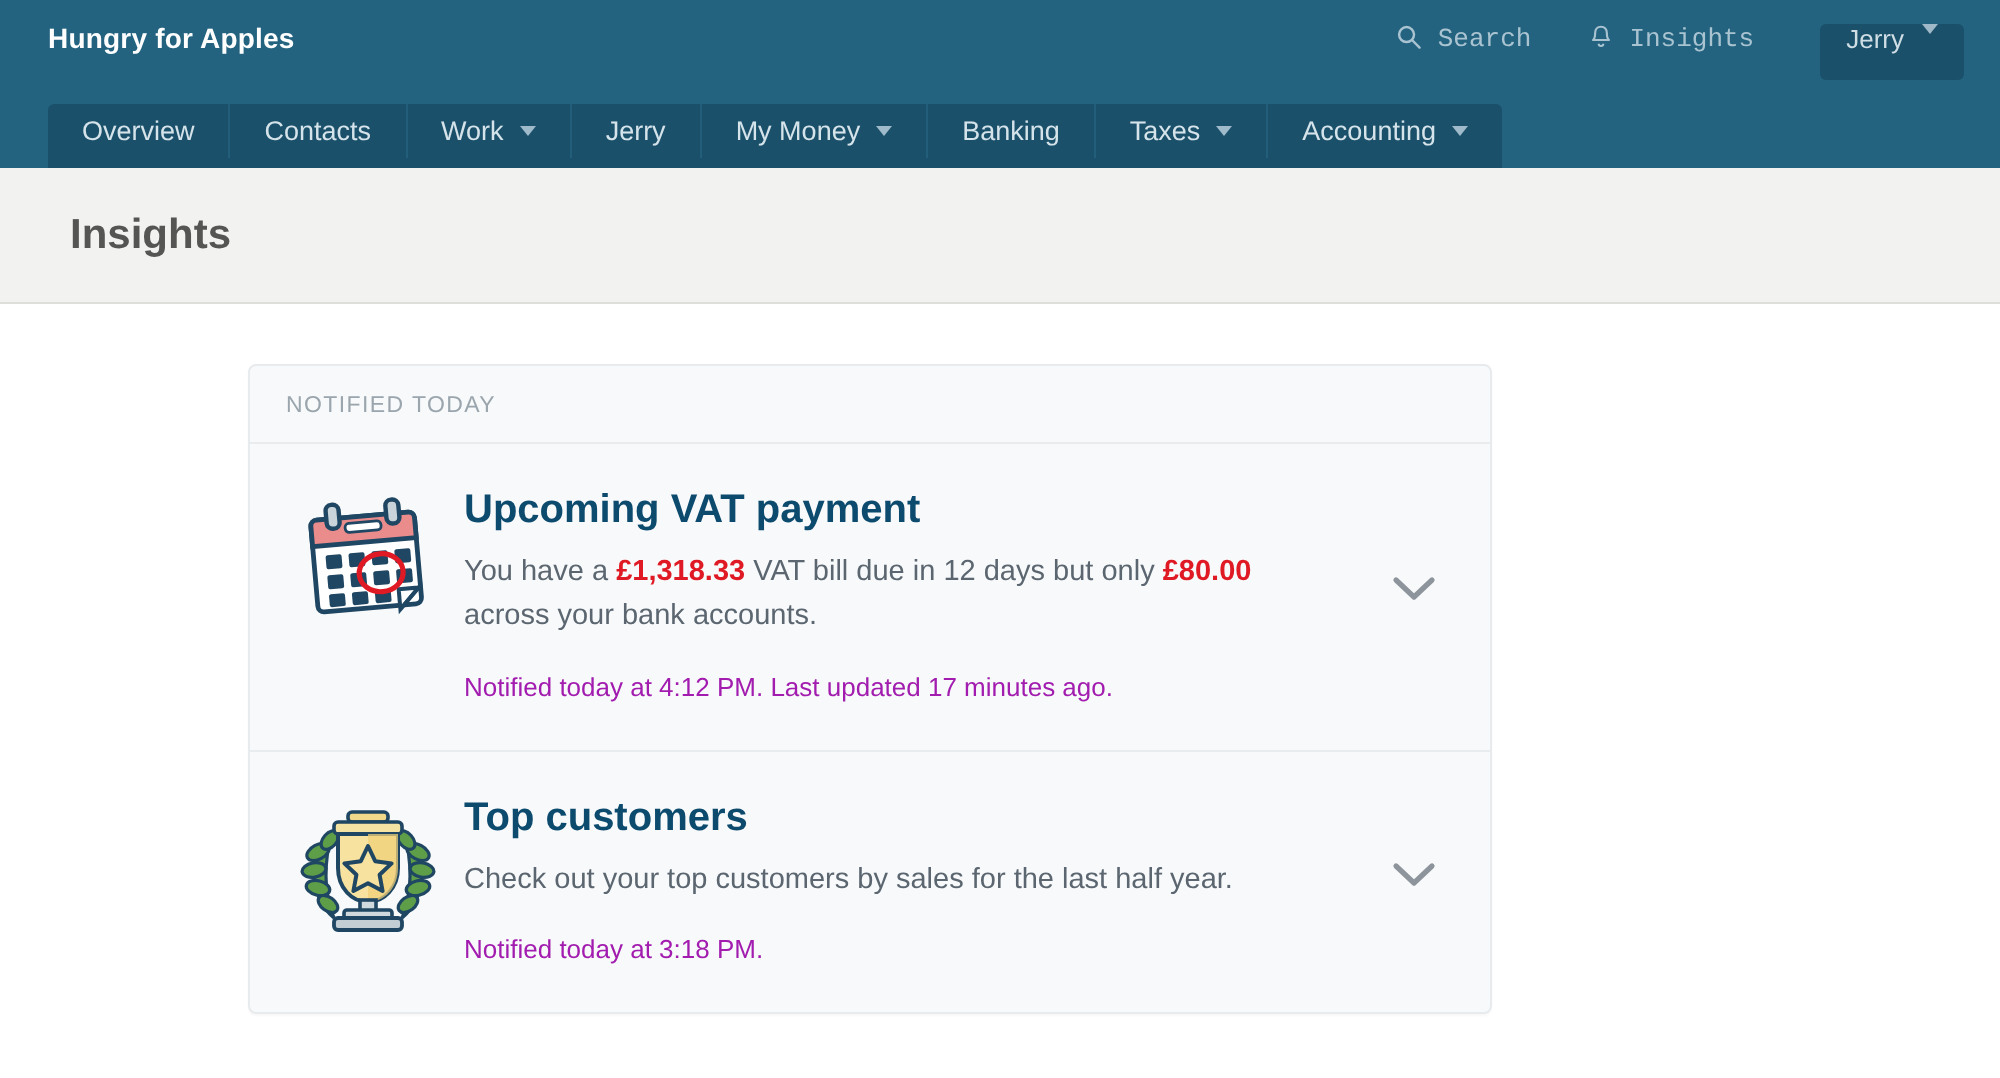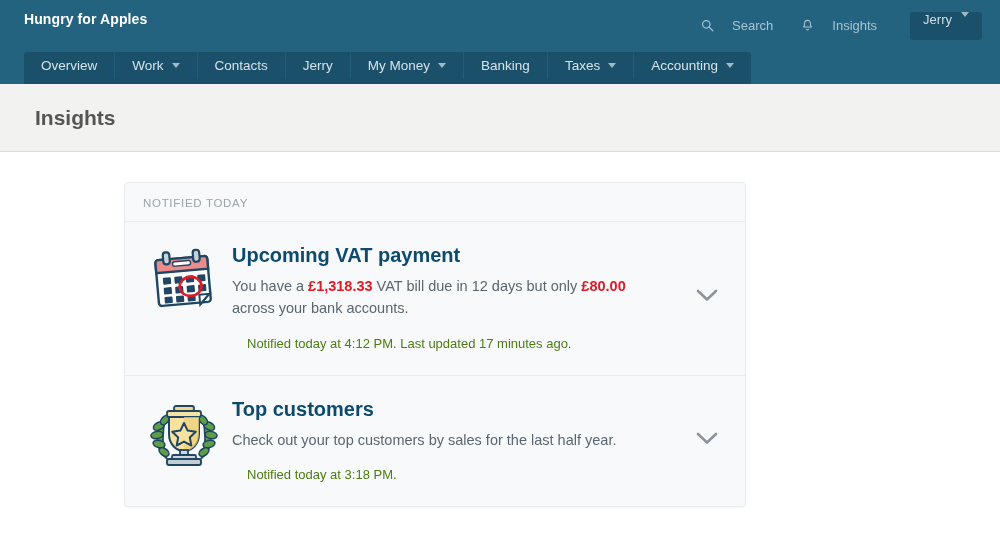--- a/index.html
+++ b/index.html
@@ -27,28 +27,29 @@
   .top-right {
     position: absolute;
     right: 18px; top: 12px;
     display: flex;
     align-items: center;
     gap: 0px;
     height: 27px;
   }
   .top-link {
     display: flex;
-    align-items: center;
-    gap: 18px;
+    align-items: flex-start;
+    gap: 8px;
     color: #a9c3d1;
     font-size: 13px;
     padding: 0 14px;
     height: 27px;
     text-decoration: none;
     cursor: pointer;
+    font-family: Liberation Mono, monospace;
   }
   .top-link svg { display: block; }
   .user-btn {
     display: flex;
     align-items: flex-start;
     gap: 9px;
     background: #1b506a;
     color: #cfdde5;
     font-size: 13px;
     padding: 0 13px;
@@ -152,22 +153,21 @@
   .insight-desc {
     font-size: 14.5px;
     color: #5b6670;
     line-height: 1.55;
     max-width: 460px;
   }
   .insight-desc .amt { color: #e01a24; font-weight: bold; }
   .insight-meta {
     margin-top: 16px;
     font-size: 13px;
-    color: #4d7c0f;
-    margin-left: 15px;
+    color: #a21caf;
   }
   .expand-btn {
     flex: 0 0 40px;
     align-self: center;
     display: flex;
     justify-content: center;
     cursor: pointer;
   }
 </style>
 </head>
@@ -204,25 +204,25 @@
       <span class="caret"></span>
     </button>
 
   </div>
 
   <nav class="navbar">
       <div class="nav-item">
         <span>Overview</span>
       </div>
       <div class="nav-item">
+        <span>Contacts</span>
+      </div>
+      <div class="nav-item">
         <span>Work</span>
         <span class="caret"></span>
-      </div>
-      <div class="nav-item">
-        <span>Contacts</span>
       </div>
       <div class="nav-item">
         <span>Jerry</span>
       </div>
       <div class="nav-item">
         <span>My Money</span>
         <span class="caret"></span>
       </div>
       <div class="nav-item">
         <span>Banking</span>

